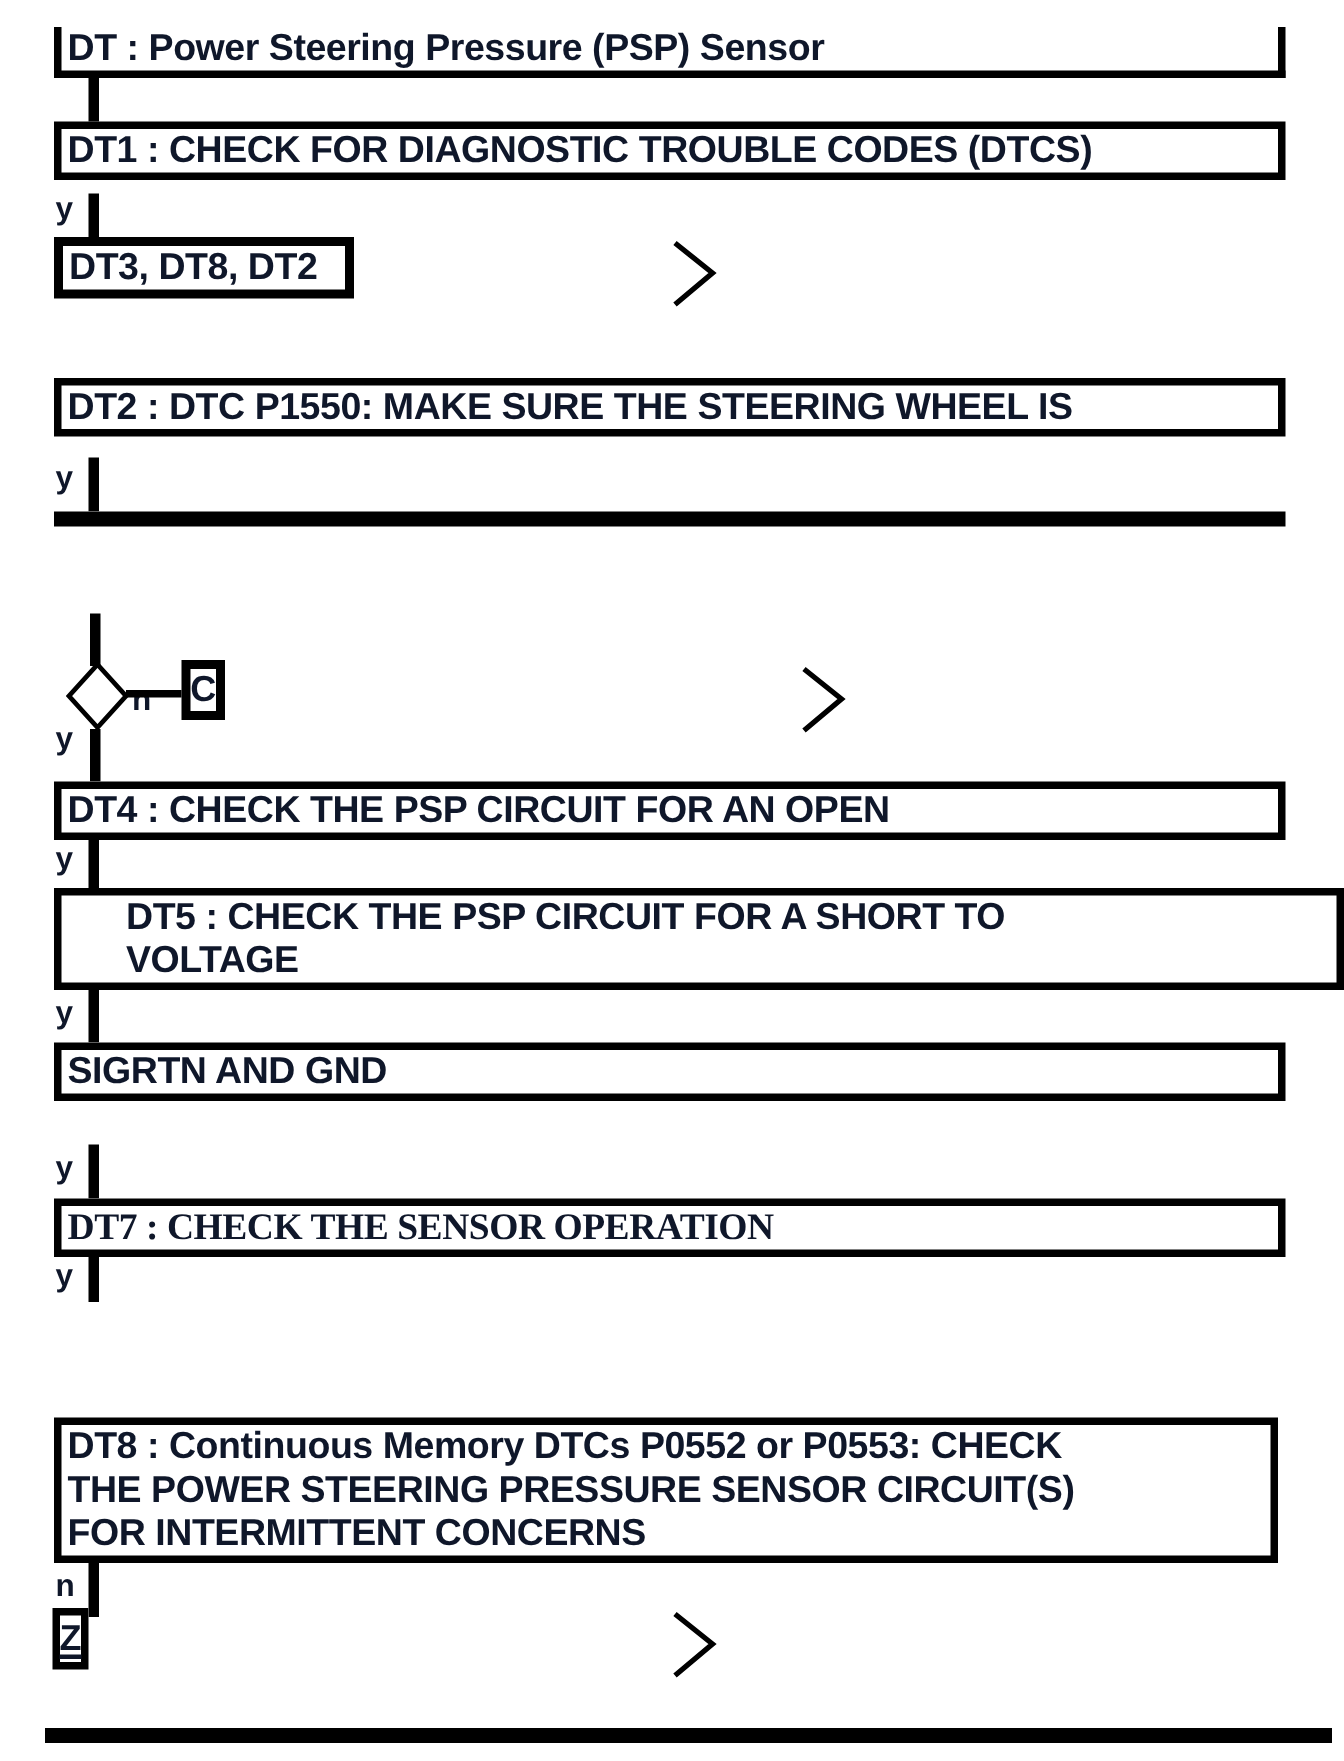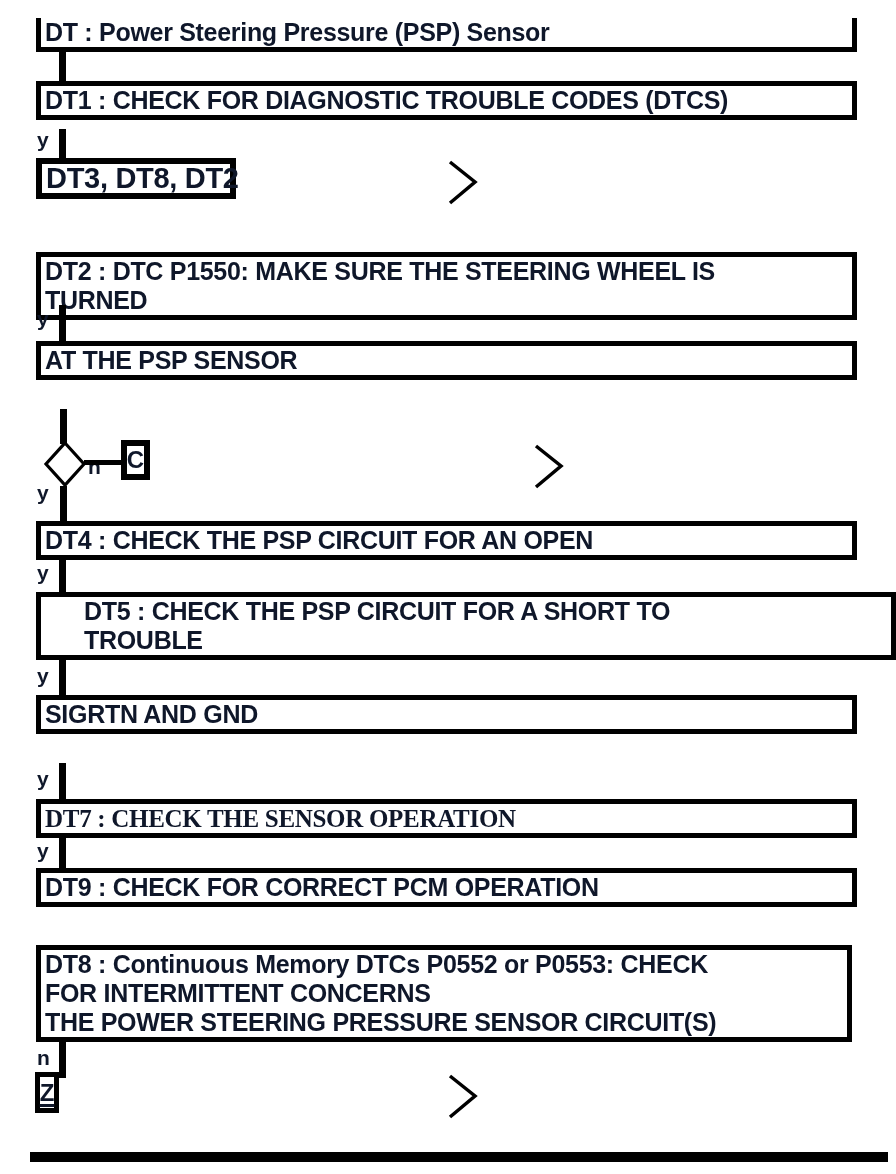--- a/index.html
+++ b/index.html
@@ -11,21 +11,21 @@
   .node{
     position:absolute;left:36px;width:807px;
     border:5px solid #000;background:#fff;
     font-weight:700;font-size:25px;line-height:29px;
     padding:0 0 0 4px;white-space:nowrap;letter-spacing:-0.3px;
   }
   .node .ln{white-space:nowrap;}
   .title-box{border-top:none;}
   .jump-box{
     position:absolute;left:36px;width:184px;border:6px solid #000;background:#fff;
-    font-weight:700;font-size:29px;line-height:29px;padding:0 0 0 4px;
+    font-weight:700;font-size:25px;line-height:29px;padding:0 0 0 4px;
     white-space:nowrap;letter-spacing:-0.3px;
   }
   .vline{position:absolute;width:7px;background:#000;}
   .hline{position:absolute;height:5px;background:#000;}
   .branch{
     position:absolute;font-weight:700;font-size:21px;line-height:18px;
     letter-spacing:0;
   }
   .hub{
     position:absolute;background:#fff;border:6px solid #000;
@@ -58,27 +58,25 @@
   <div class="jump-box" style="top:158px;">
     <div class="ln">DT3, DT8, DT2</div>
   </div>
 
   <svg class="chevron" style="left:446px;top:159px;" width="34" height="48" viewBox="0 0 34 48">
     <polyline points="4,3 29,23 4,44" fill="none" stroke="#000" stroke-width="3.5"></polyline>
   </svg>
 
   <div class="node" style="top:252px;">
     <div class="ln">DT2 : DTC P1550: MAKE SURE THE STEERING WHEEL IS</div>
-    <div class="ln">TURNED</div>
   </div>
   <div class="branch" style="left:37px;top:310px;">y</div>
   <div class="vline" style="left:59px;top:305px;height:36px;"></div>
 
   <div class="node" style="top:341px;">
-    <div class="ln">AT THE PSP SENSOR</div>
   </div>
 
   <div class="vline" style="left:60px;top:409px;height:35px;"></div>
 
   <svg class="diamond" style="left:43px;top:440px;" width="44" height="48" viewBox="0 0 44 48">
     <polygon points="22,3 41,24 22,45 3,24" fill="#fff" stroke="#000" stroke-width="3.2"></polygon>
   </svg>
   <div class="branch" style="left:88px;top:458px;">n</div>
   <div class="hline" style="left:84px;top:460px;width:38px;"></div>
 
@@ -94,45 +92,42 @@
   <div class="vline" style="left:60px;top:486px;height:35px;"></div>
 
   <div class="node" style="top:521px;">
     <div class="ln">DT4 : CHECK THE PSP CIRCUIT FOR AN OPEN</div>
   </div>
   <div class="branch" style="left:37px;top:564px;">y</div>
   <div class="vline" style="left:59px;top:560px;height:32px;"></div>
 
   <div class="node" style="top:592px;padding-left:43px;">
     <div class="ln">DT5 : CHECK THE PSP CIRCUIT FOR A SHORT TO</div>
-    <div class="ln">TROUBLE</div>
+    <div class="ln">VOLTAGE</div>
   </div>
   <div class="branch" style="left:37px;top:667px;">y</div>
   <div class="vline" style="left:59px;top:660px;height:35px;"></div>
 
   <div class="node" style="top:695px;">
     <div class="ln">SIGRTN AND GND</div>
   </div>
   <div class="branch" style="left:37px;top:770px;">y</div>
   <div class="vline" style="left:59px;top:763px;height:36px;"></div>
 
   <div class="node" style="top:799px;font-family:Liberation Serif, serif;">
     <div class="ln">DT7 : CHECK THE SENSOR OPERATION</div>
   </div>
   <div class="branch" style="left:37px;top:842px;">y</div>
   <div class="vline" style="left:59px;top:838px;height:30px;"></div>
 
-  <div class="node" style="top:868px;">
-    <div class="ln">DT9 : CHECK FOR CORRECT PCM OPERATION</div>
-  </div>
 
   <div class="node" style="top:945px;width:802px;">
     <div class="ln">DT8 : Continuous Memory DTCs P0552 or P0553: CHECK</div>
+    <div class="ln">THE POWER STEERING PRESSURE SENSOR CIRCUIT(S)</div>
     <div class="ln">FOR INTERMITTENT CONCERNS</div>
-    <div class="ln">THE POWER STEERING PRESSURE SENSOR CIRCUIT(S)</div>
   </div>
   <div class="branch" style="left:37px;top:1049px;">n</div>
   <div class="vline" style="left:59px;top:1042px;height:36px;"></div>
 
   <div class="hub hub-z" style="left:35px;top:1072px;width:14px;height:31px;">
     <span>Z</span>
   </div>
 
   <svg class="chevron" style="left:446px;top:1073px;" width="34" height="48" viewBox="0 0 34 48">
     <polyline points="4,3 29,23 4,44" fill="none" stroke="#000" stroke-width="3.5"></polyline>

